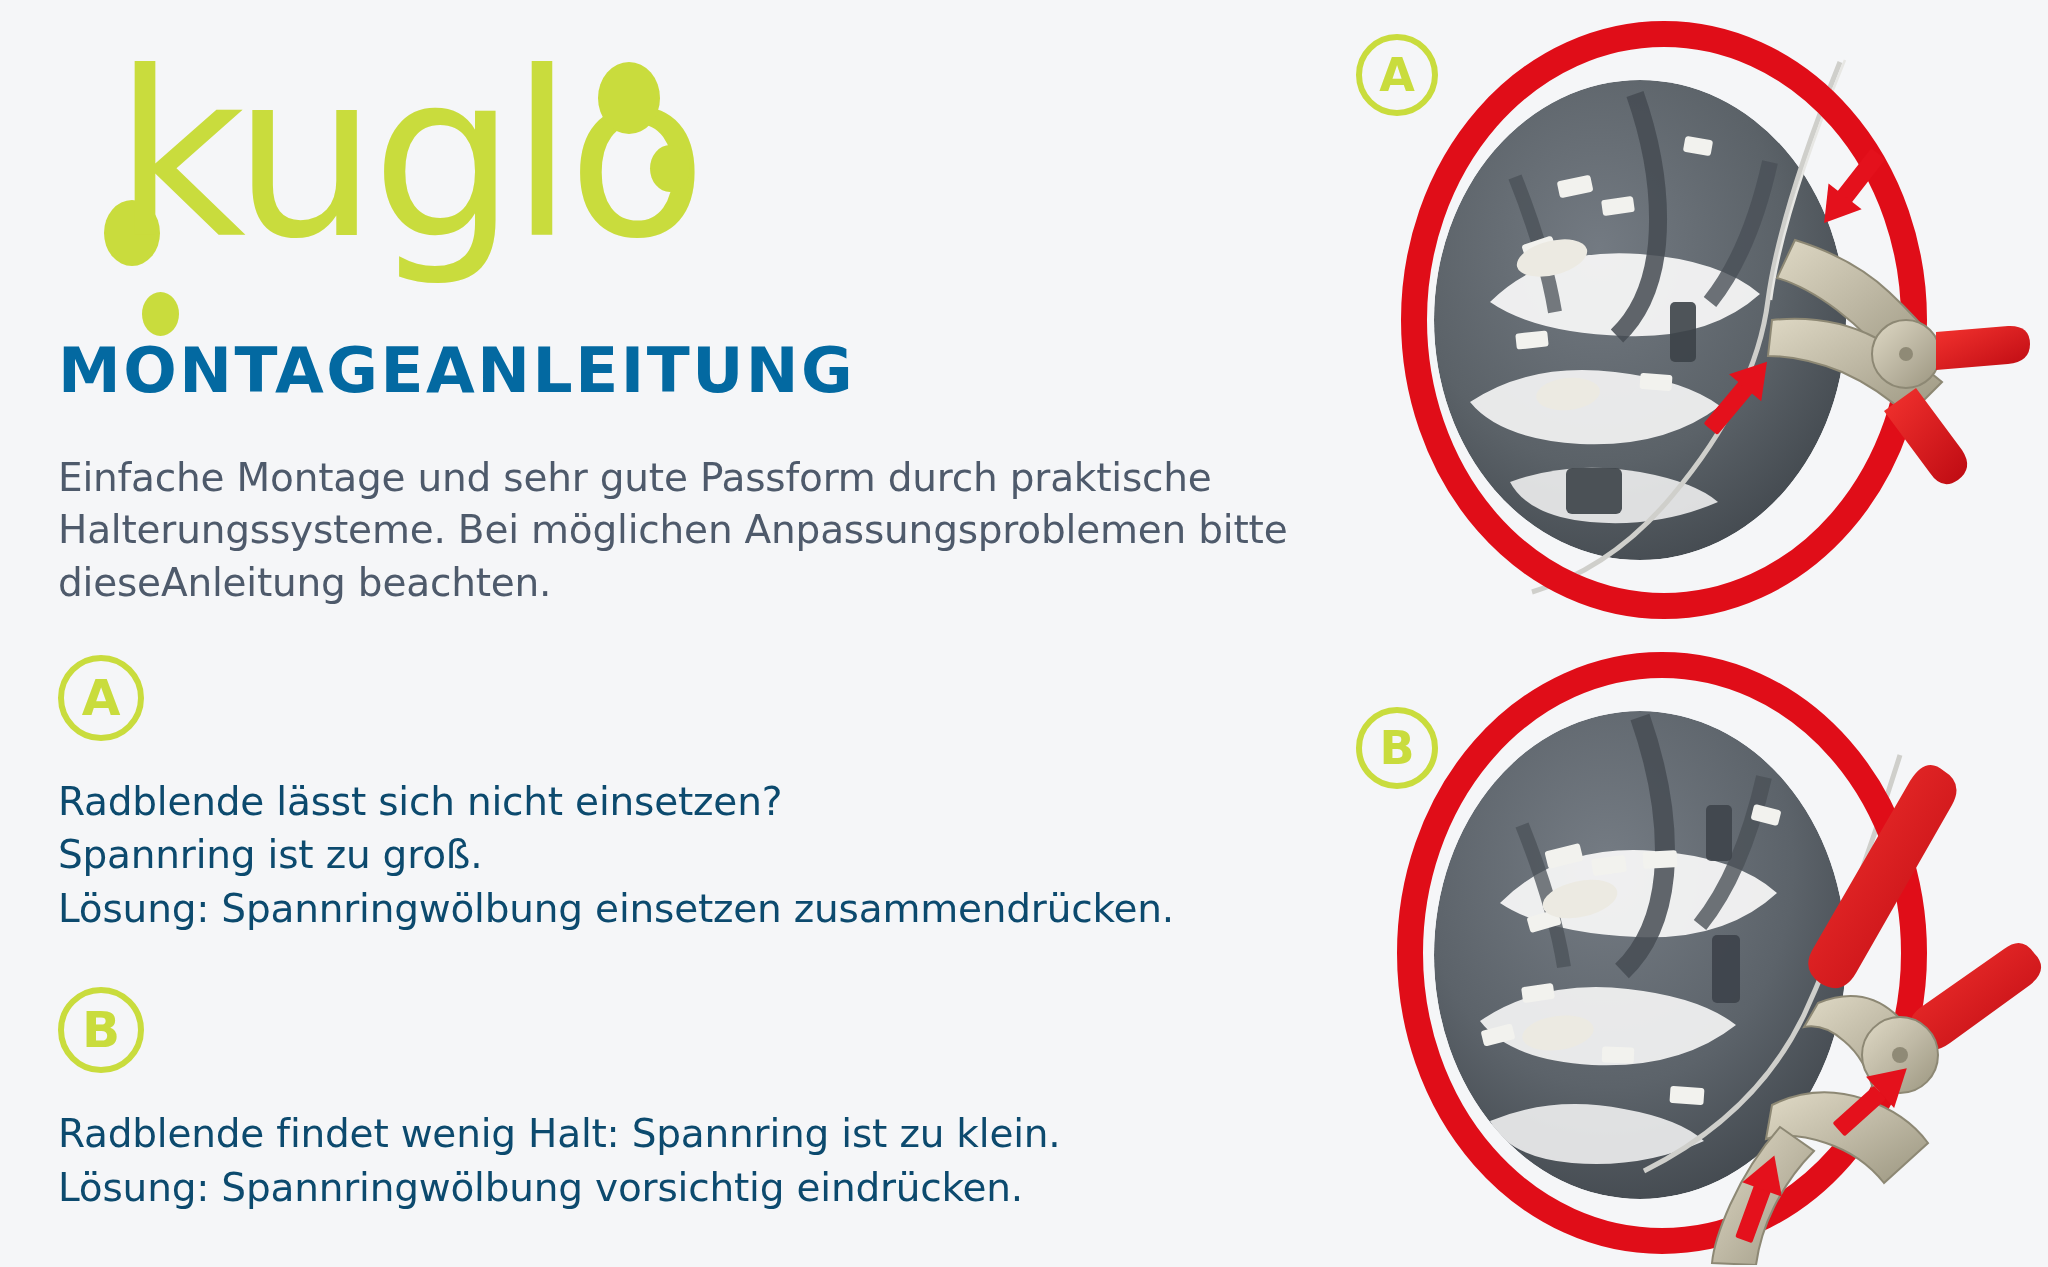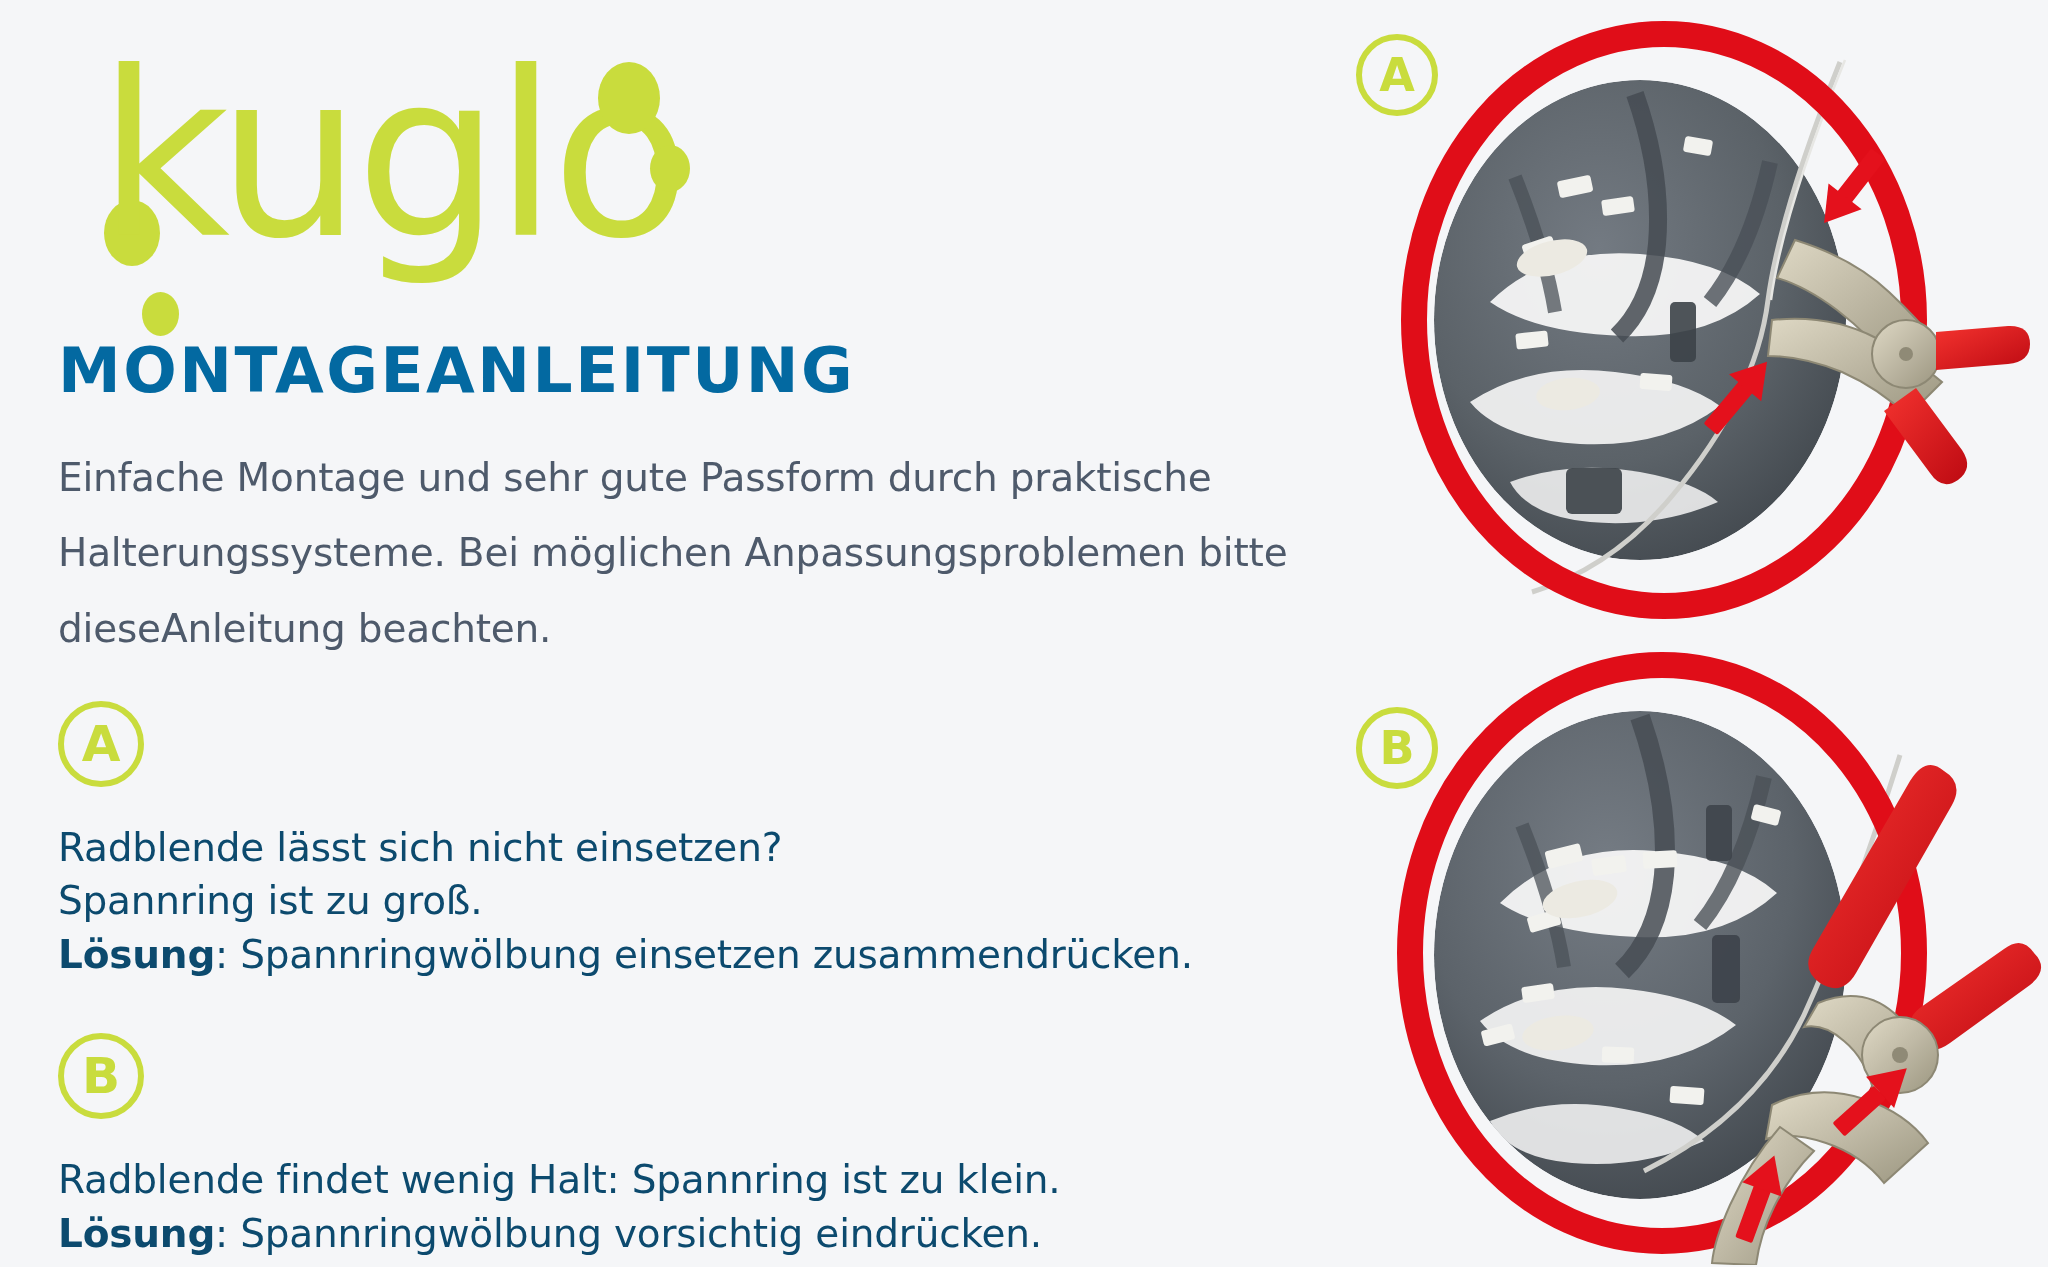--- a/index.html
+++ b/index.html
@@ -26,21 +26,21 @@
     padding:40px 0 0 58px;
   }
 
   
   .logo-wrap {
     position:relative;
     width:790px; height:290px;
   }
   .logo-word {
     position:absolute;
-    left:40px; top:2px;
+    left:56px; top:2px;
     font-family:"DejaVu Sans", sans-serif;
     font-size:228px;
     font-weight:400;
     letter-spacing:-6px;
     color:#c9dc3d;
     line-height:1;
     white-space:nowrap;
   }
   .logo-dot {
     position:absolute;
@@ -66,21 +66,21 @@
   
   .intro {
     margin-top:48px;
     width:1290px;
     font-family:"DejaVu Sans", sans-serif;
     font-size:39px;
     line-height:1.34;
     color:#4e5a6b;
     letter-spacing:-0.2px;
   }
-  .intro .ln { display:block; white-space:nowrap;margin-top:23px; }
+  .intro .ln { display:block; white-space:nowrap; }
 
   
   .section { margin-top:46px; }
   .section.sec-b { margin-top:52px; }
 
   .badge {
     width:86px; height:86px;
     border:6px solid #c9dc3d;
     border-radius:50%;
     display:flex; align-items:center; justify-content:center;
@@ -93,21 +93,21 @@
 
   .sec-body {
     margin-top:34px;
     font-family:"DejaVu Sans", sans-serif;
     font-size:39px;
     line-height:1.37;
     color:#0c4a6e;
     letter-spacing:-0.2px;
   }
   .sec-body .ln { display:block; white-space:nowrap; }
-  .sec-body .lbl { font-weight:bold; }
+  .sec-body .lbl { font-weight:normal; }
 
   
   .photo-col { position:absolute; left:1340px; top:0; width:708px; height:1267px; }
 
   .photo {
     position:absolute;
     left:0;
     width:708px; height:630px;
     background:#f5f6f8;
   }

